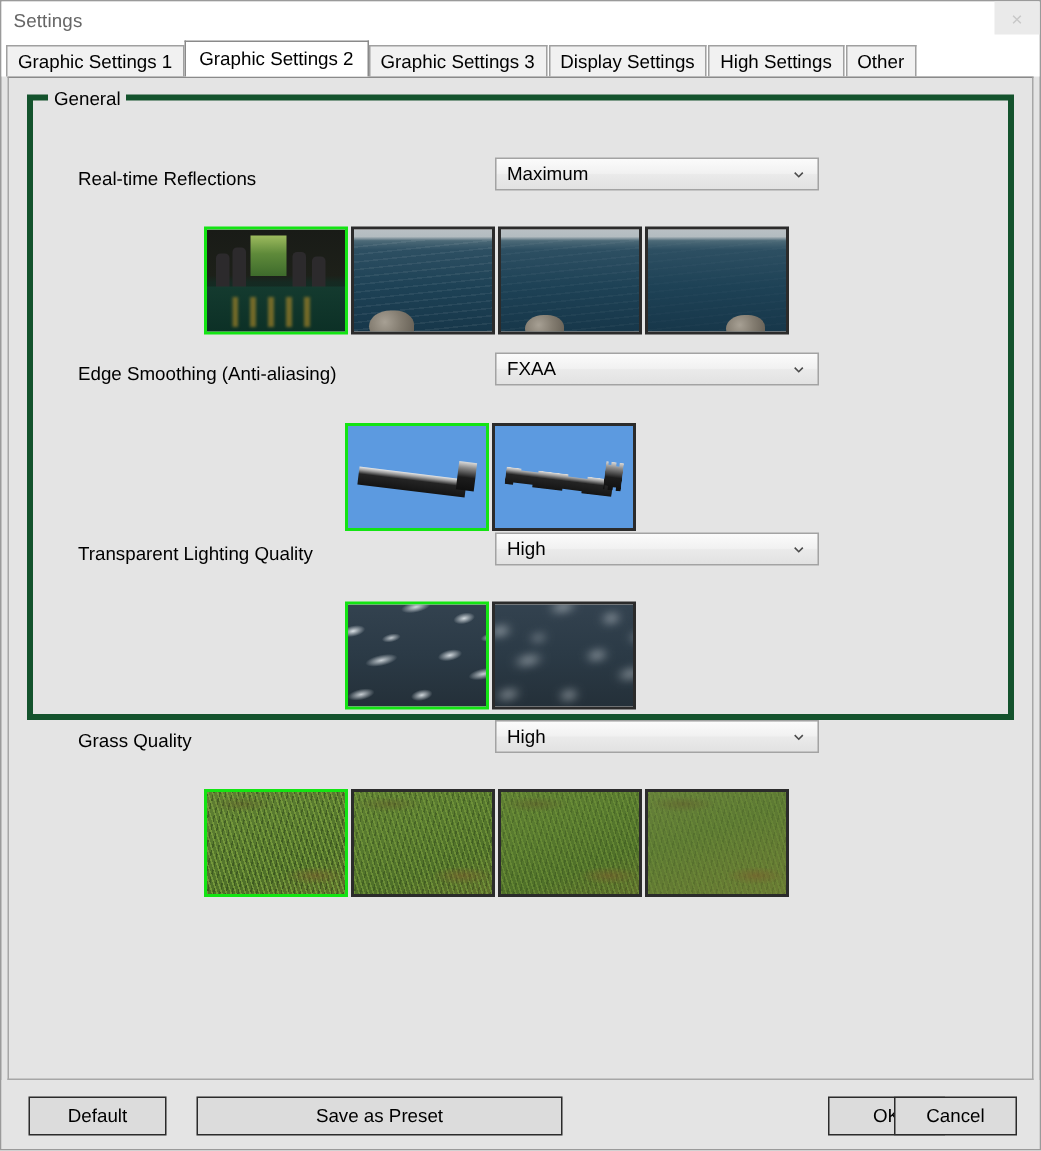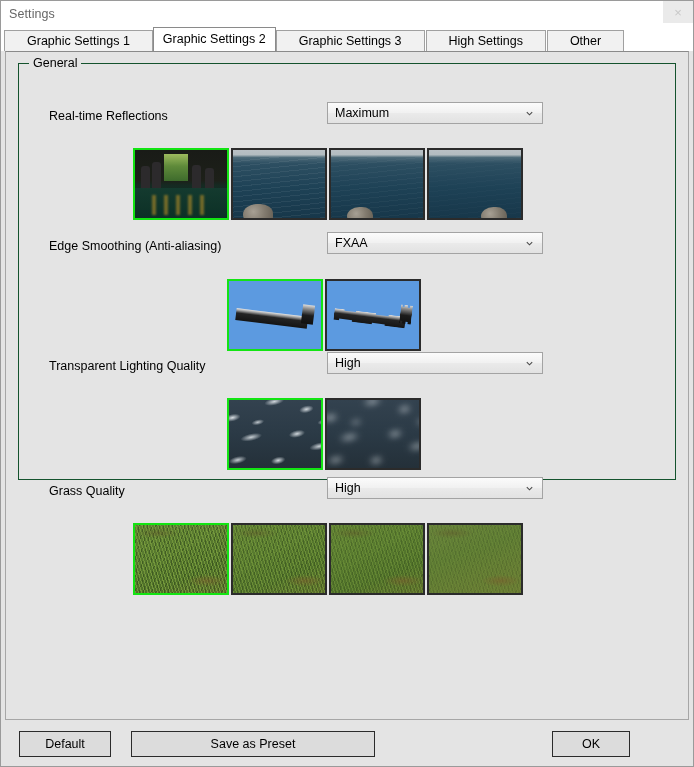--- a/index.html
+++ b/index.html
@@ -65,21 +65,21 @@
     position: relative;
     display: flex;
     align-items: flex-end;
     padding-left: 3px;
     background: #ffffff;
     box-sizing: border-box;
   }
   .tab {
     height: 21px;
     line-height: 21px;
-    padding: 0 22px;
+    padding: 0 7px;
     margin-right: 1px;
     background: #f1f1f1;
     border: 1px solid #a0a0a0;
     border-bottom: none;
     box-sizing: border-box;
     font-size: 12.5px;
     color: #000;
     white-space: nowrap;
     position: relative;
     top: 0;
@@ -106,21 +106,21 @@
     position: relative;
   }
 
   
   #groupbox {
     position: absolute;
     left: 12px;
     top: 11px;
     right: 12px;
     height: 417px;
-    border: 1px solid #14532d;
+    border: 4px solid #14532d;
     box-sizing: border-box;
   }
   #groupbox-title {
     position: absolute;
     left: 10px;
     top: -8px;
     background: #e4e4e4;
     padding: 0 4px;
     font-size: 12.5px;
     color: #000;
@@ -375,20 +375,21 @@
 
   <div id="titlebar">
     <span id="window-title">Settings</span>
     <div id="close-button">×</div>
   </div>
 
   <div id="tabstrip">
     <div class="tab">Graphic Settings 1</div>
     <div class="tab active">Graphic Settings 2</div>
     <div class="tab">Graphic Settings 3</div>
+    <div class="tab">Display Settings</div>
     <div class="tab">High Settings</div>
     <div class="tab">Other</div>
   </div>
 
   <div id="tabpage">
 
     <div id="groupbox">
       <span id="groupbox-title">General</span>
 
       <div class="setting-row" style="top:45px;">
@@ -518,15 +519,16 @@
         </div>
       </div>
 
     </div>
   </div>
 
   <div id="buttonbar">
     <div class="btn" id="btn-default">Default</div>
     <div class="btn" id="btn-save-preset">Save as Preset</div>
     <div class="btn" id="btn-ok">OK</div>
+    <div class="btn" id="btn-cancel">Cancel</div>
   </div>
 
 </div>
 
 </body></html>

